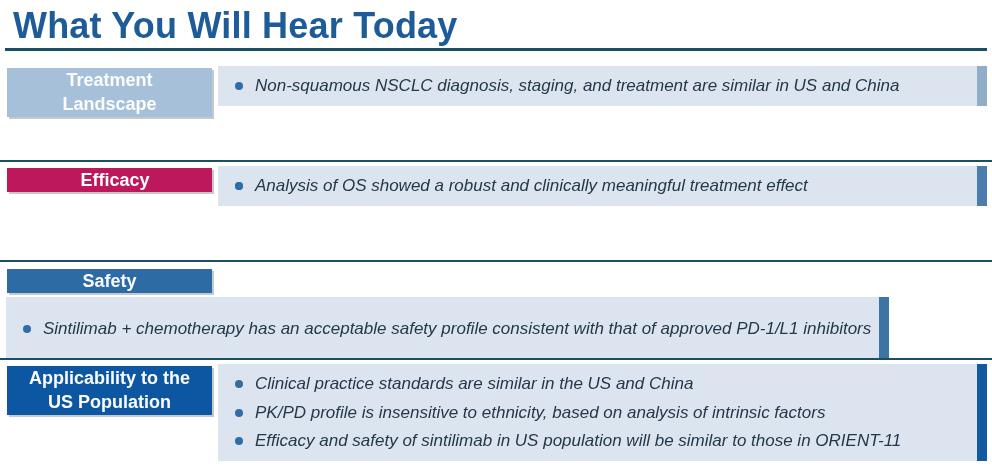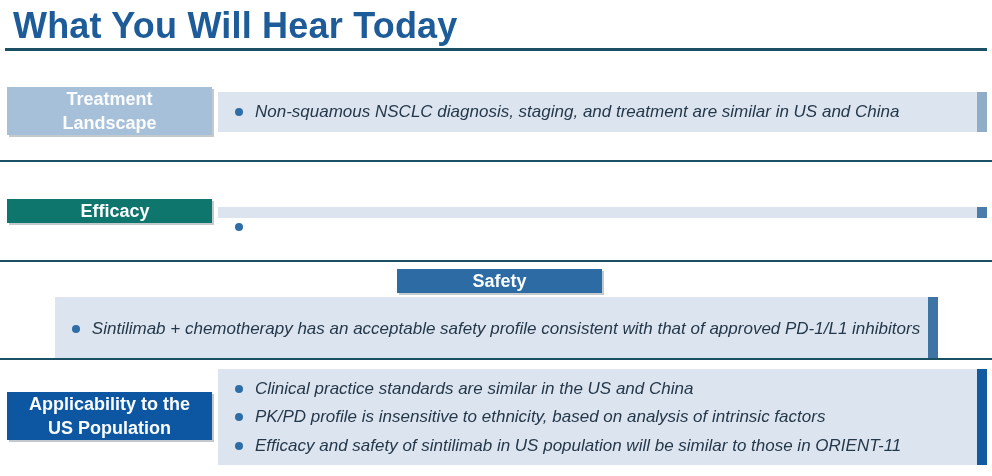--- a/index.html
+++ b/index.html
@@ -42,21 +42,21 @@
   }
   .divider.d1 { top: 160px; }
   .divider.d2 { top: 260px; }
   .divider.d3 { top: 358px; }
 
   .row {
     position: absolute;
     left: 0;
     width: 992px;
     display: flex;
-    align-items: center;
+    align-items: flex-start;
     box-sizing: border-box;
   }
   .rows-stack .row:nth-of-type(1) { top: 66px;  height: 92px; }
   .rows-stack .row:nth-of-type(2) { top: 166px; height: 92px; }
   .rows-stack .row:nth-of-type(3) { top: 267px; height: 93px; flex-direction: column; }
   .rows-stack .row:nth-of-type(4) { top: 364px; height: 106px; }
 
   .row-label {
     flex: none;
     width: 205px;
@@ -121,26 +121,27 @@
       <span class="row-label-text">Treatment Landscape</span>
     </div>
     <div class="row-content" style="border-right-color: rgb(143, 173, 198);">
       <ul class="bullets">
             <li class="bullet-item"><span class="dot"></span><span>Non-squamous NSCLC diagnosis, staging, and treatment are similar in US and China</span></li>
           </ul>
     </div>
   </div>
 
   <div class="row">
-    <div class="row-label" style="background: #0f766e; padding-left: 24px;">
+    <div class="row-label" style="background: #be185d; padding-left: 24px;">
       <span class="row-label-text">Efficacy</span>
     </div>
     <div class="row-content" style="border-right-color: rgb(75, 125, 172);">
       <ul class="bullets">
             <li class="bullet-item"><span class="dot"></span></li>
+            <li class="bullet-item"><span class="dot"></span><span>Analysis of OS showed a robust and clinically meaningful treatment effect</span></li>
           </ul>
     </div>
   </div>
 
   <div class="row">
     <div class="row-label" style="background: rgb(45, 107, 164);">
       <span class="row-label-text">Safety</span>
     </div>
     <div class="row-content" style="border-right-color: rgb(61, 116, 164);">
       <ul class="bullets">

